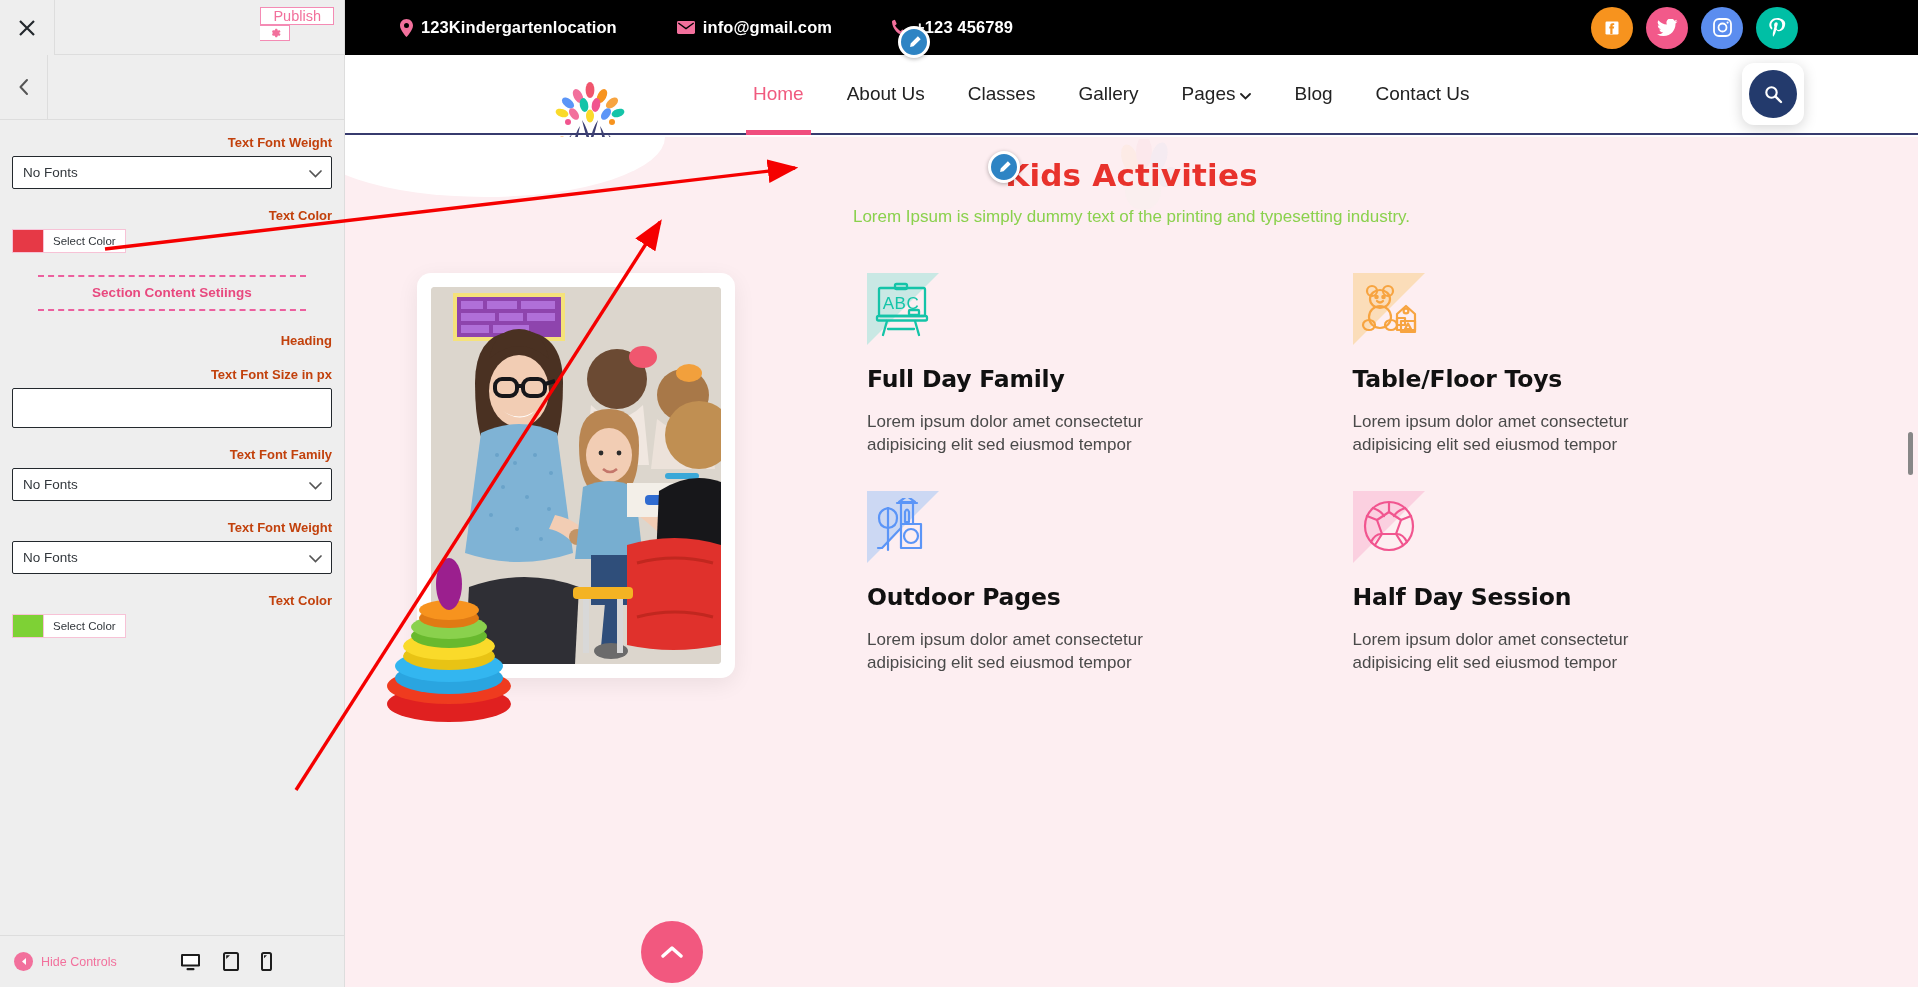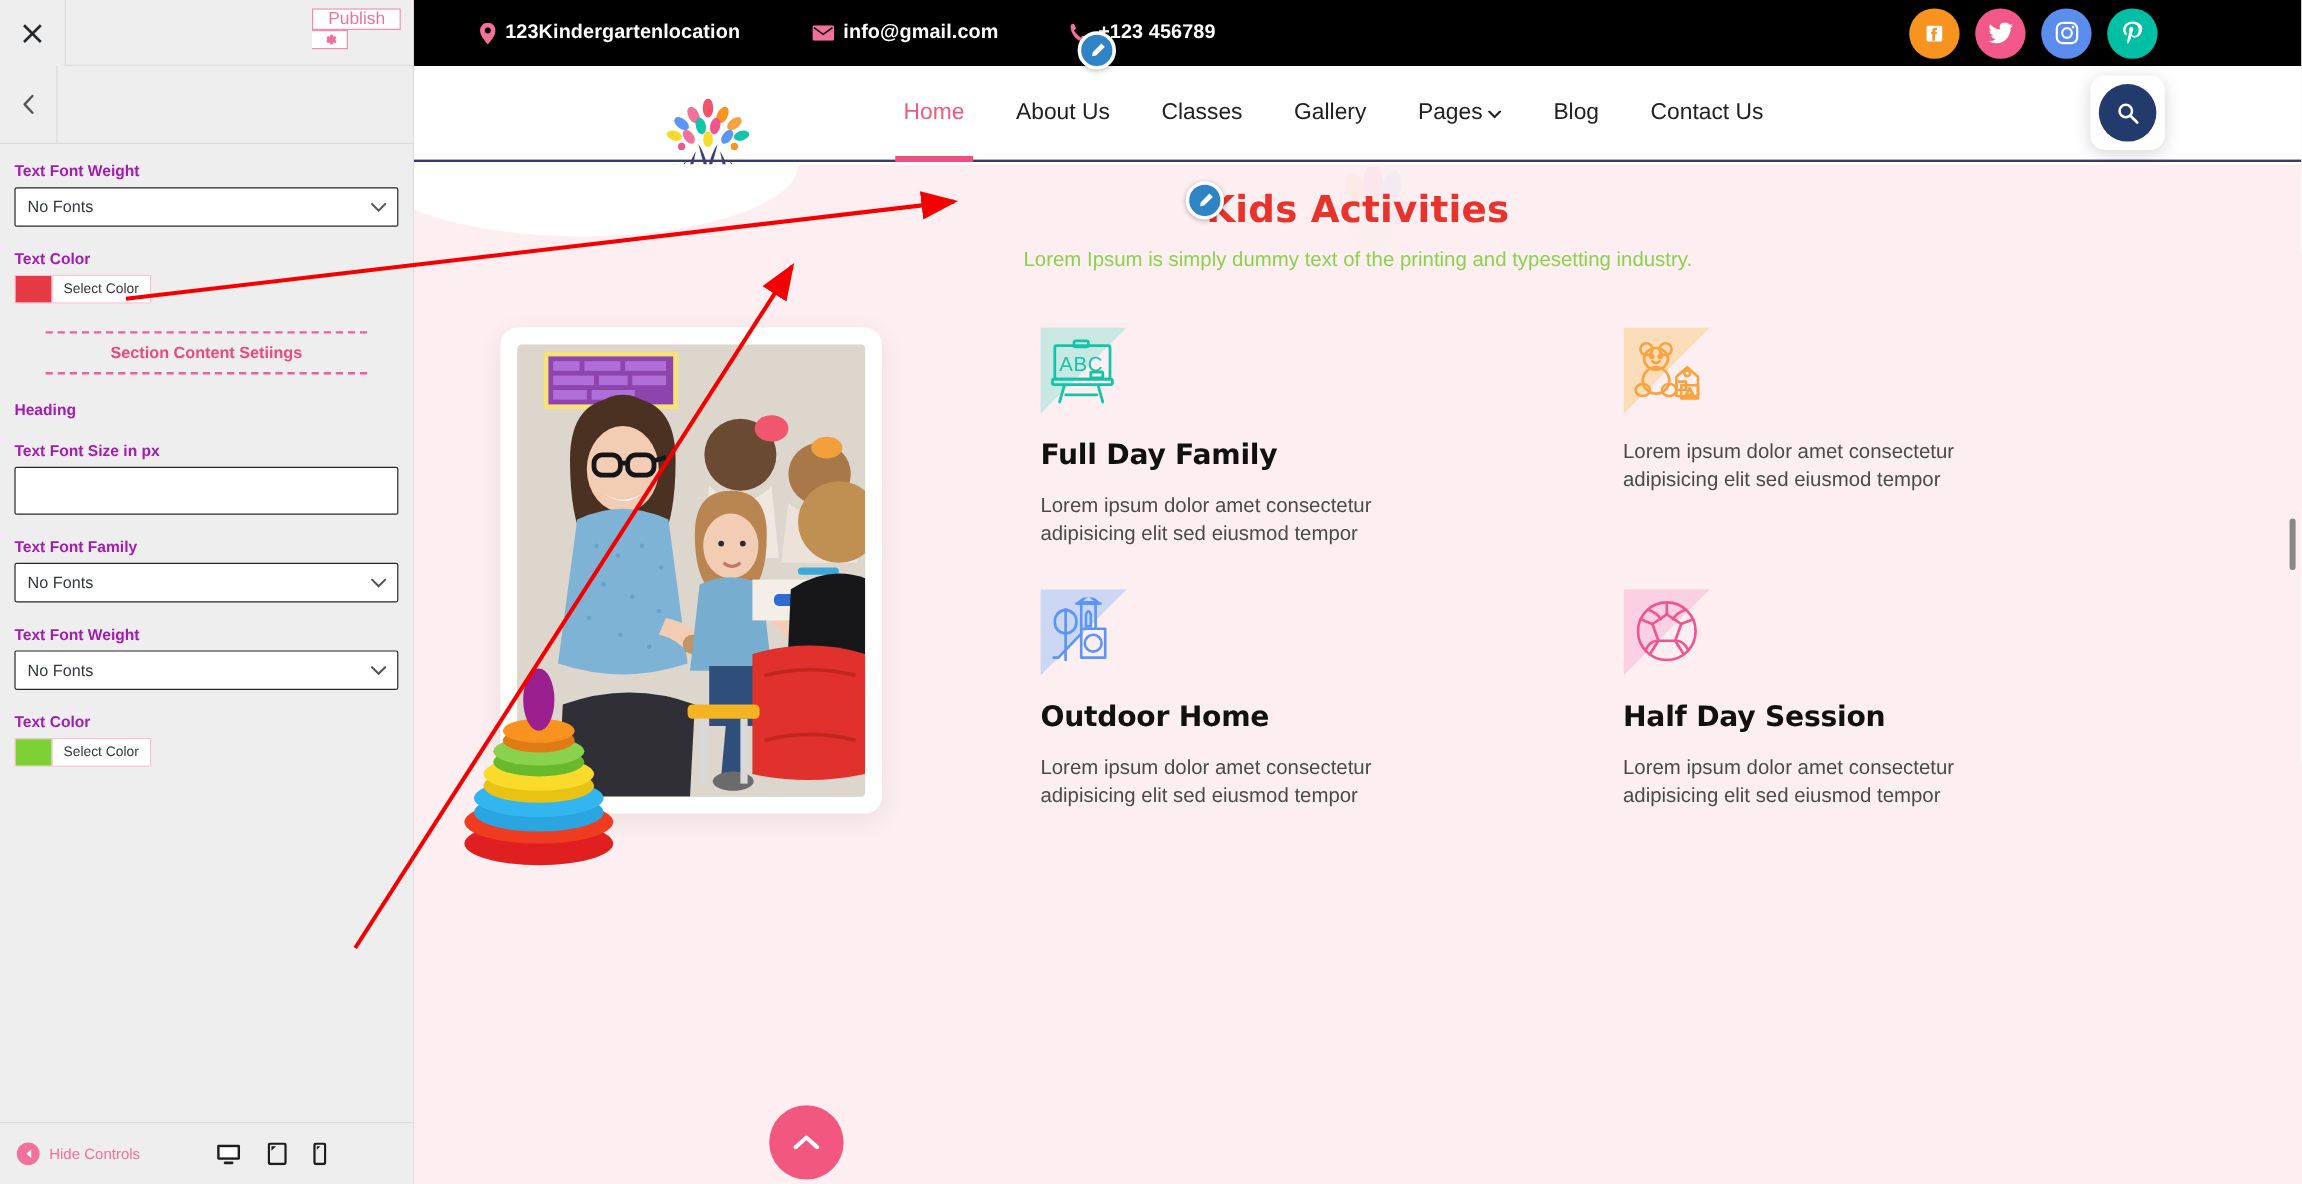--- a/index.html
+++ b/index.html
@@ -81,22 +81,22 @@
   .panel-title { font-size:19px; color:#777; font-weight:400; line-height:1.25; }
 
   .cust-body {
     position:absolute; top:121px; bottom:52px; left:0; right:0;
     padding:14px 12px 10px 12px;
     overflow:hidden;
     background:#eeeeee;
   }
   .field { margin-bottom:19px; }
   .field-label {
-    font-size:13px; color:#a21caf; font-weight:600;
-    margin-bottom:6px; display:block;
+    font-size:13px; color:#c2410c; font-weight:600;
+    margin-bottom:6px; display:block;text-align:right;
   }
   .sel-wrap { position:relative; }
   select.ctrl, input.ctrl {
     width:100%; height:33px;
     border:1px solid #23282d;
     background:#ffffff;
     font-size:13.5px; color:#32373c;
     padding:0 10px;
     border-radius:2px;
     font-family:"Liberation Sans", sans-serif;
@@ -723,20 +723,21 @@
                 <ellipse cx="8" cy="45" rx="6" ry="5"></ellipse>
                   <ellipse cx="30" cy="45" rx="6" ry="5"></ellipse>
                 <path d="M36 34 L45 26 L54 34 V50 H36 Z"></path>
                 <rect x="36" y="38" width="8" height="7"></rect>
                 <circle cx="45" cy="31" r="2.4"></circle>
                 <rect x="40" y="41" width="14" height="11"></rect>
                 <path d="M47 43.5 L50 49 H44 Z"></path>
               </g>
             </svg>
           </div>
+          <div class="act-title">Table/Floor Toys</div>
           <div class="act-desc">Lorem ipsum dolor amet consectetur adipisicing elit sed eiusmod tempor</div>
         </div>
 
         <div class="act-card">
           <div class="act-icon">
             <svg class="tri" viewBox="0 0 72 72">
                 <path d="M0 0 H72 L0 72 Z" fill="#ccd8f3"></path>
               </svg>
             <svg class="glyph" width="58" height="58" viewBox="0 0 58 58">
               <g fill="none" stroke="#5b95f7" stroke-width="2.2" stroke-linejoin="round" stroke-linecap="round">
@@ -745,21 +746,21 @@
                 <path d="M24 4 L40 4 M24 4 L32 -2 L40 4"></path>
                 <path d="M26 6 V26 M38 6 V26"></path>
                 <path d="M30 14 q2 -5 4 0 v10 h-4 z"></path>
                 <path d="M26 26 H46 V50 H26 Z"></path>
                 <circle cx="36" cy="38" r="7"></circle>
                 <path d="M26 30 L7 50 H3"></path>
                 <path d="M22 5 L42 5"></path>
               </g>
             </svg>
           </div>
-          <div class="act-title">Outdoor Home</div>
+          <div class="act-title">Outdoor Pages</div>
           <div class="act-desc">Lorem ipsum dolor amet consectetur adipisicing elit sed eiusmod tempor</div>
         </div>
 
         <div class="act-card">
           <div class="act-icon">
             <svg class="tri" viewBox="0 0 72 72">
                 <path d="M0 0 H72 L0 72 Z" fill="#fbd0e0"></path>
               </svg>
             <svg class="glyph" width="58" height="58" viewBox="0 0 58 58">
               <g fill="none" stroke="#f1558f" stroke-width="2.2" stroke-linejoin="round" stroke-linecap="round">

